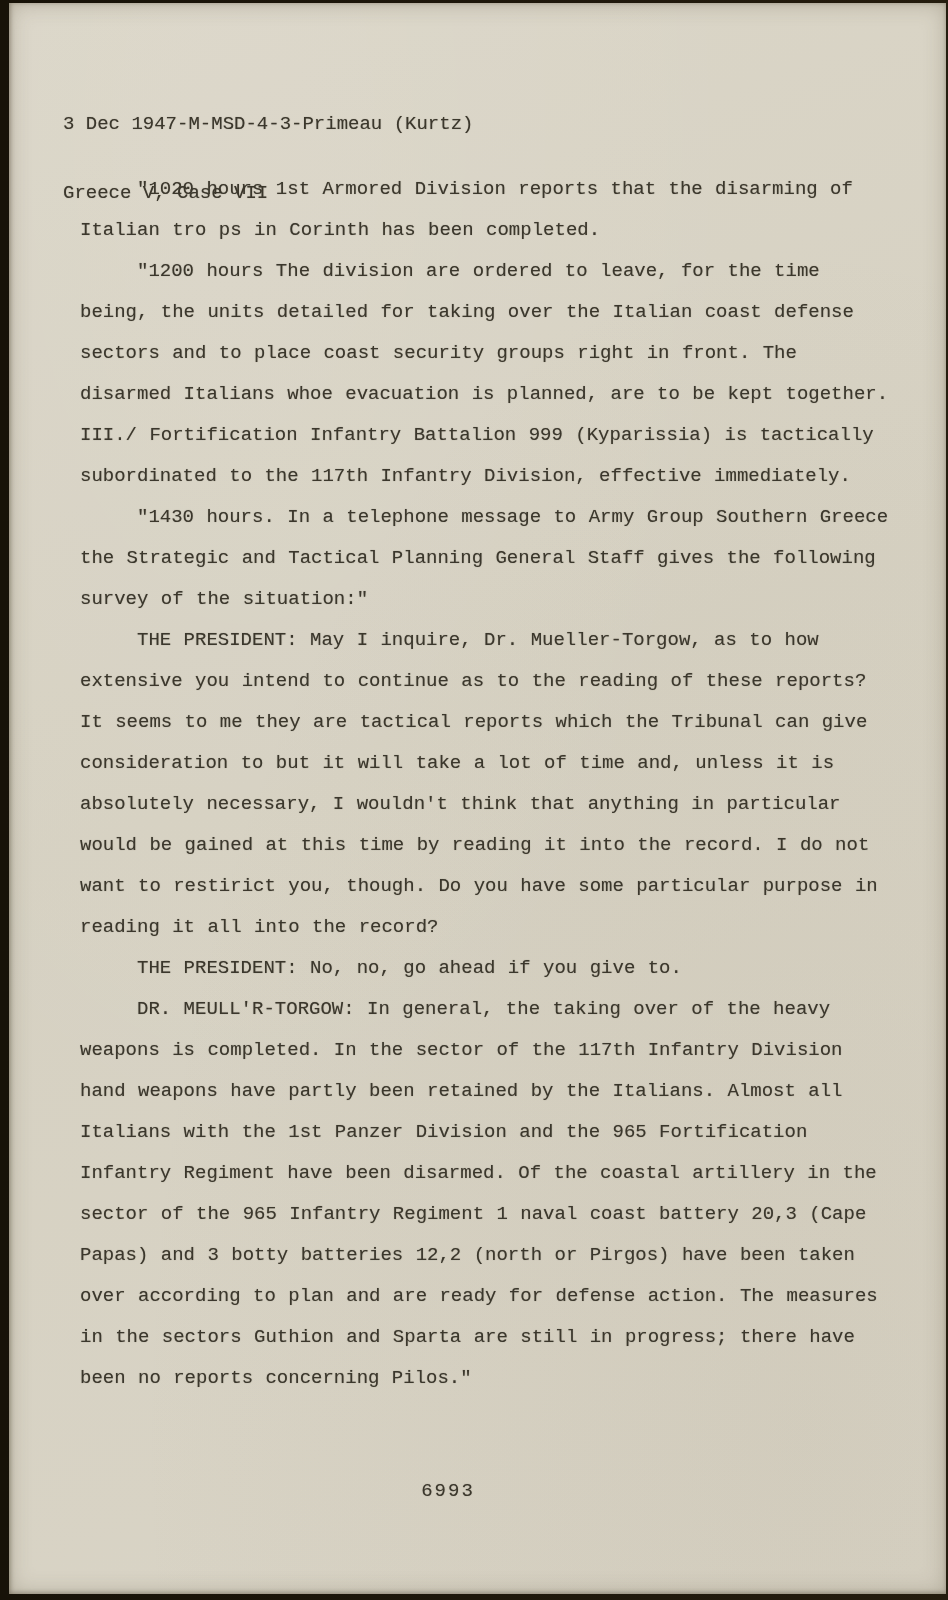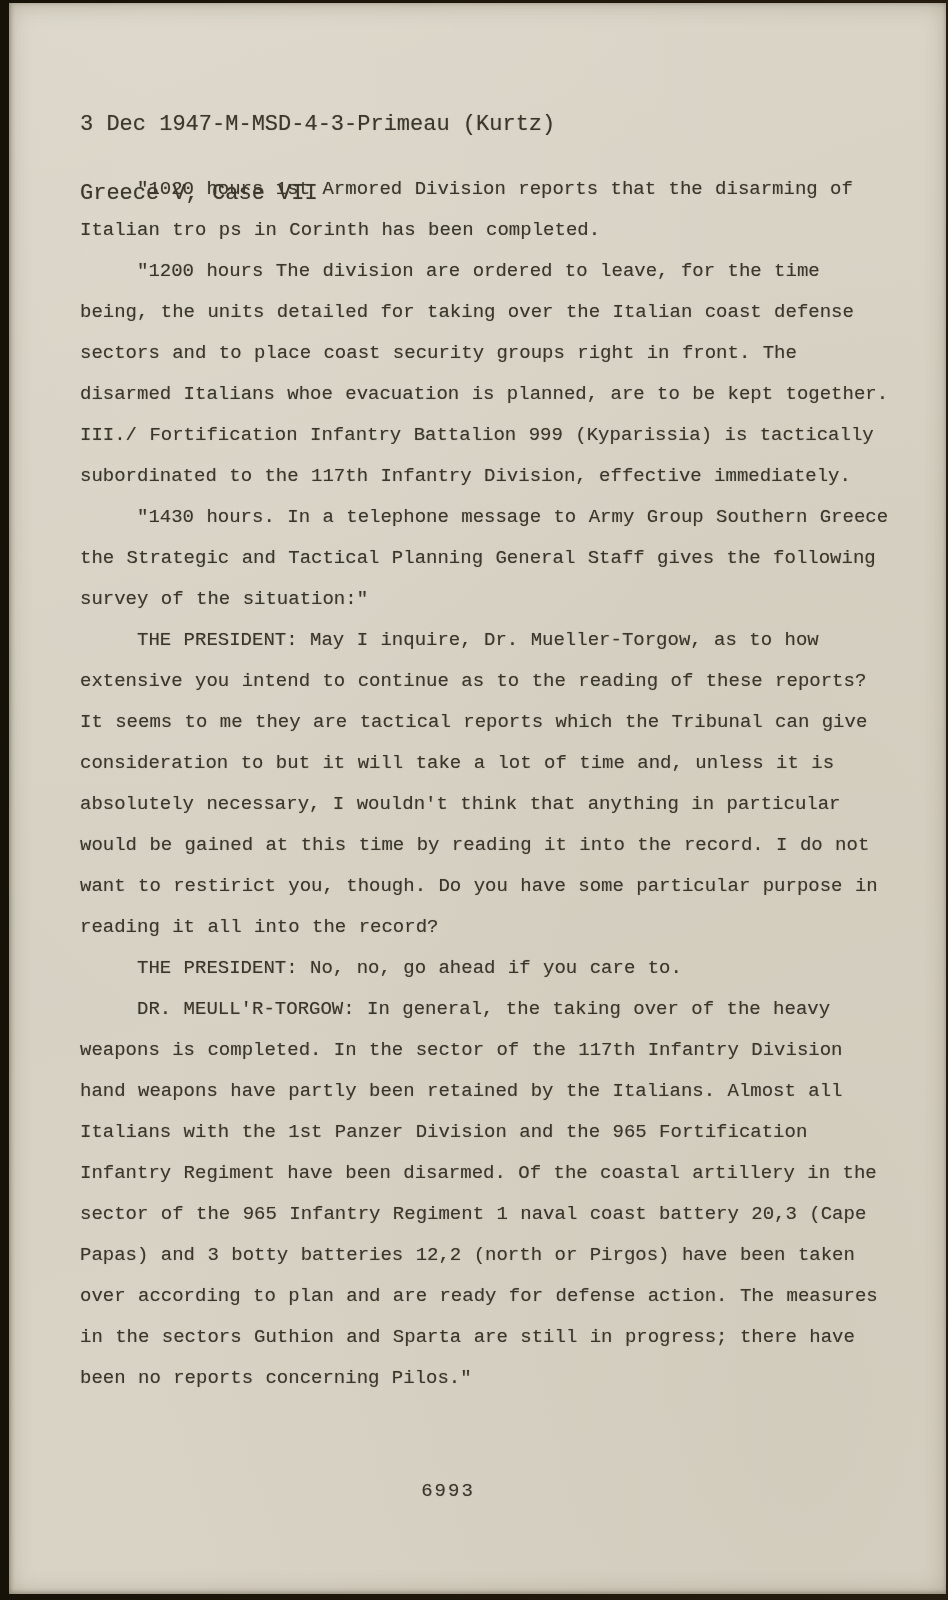--- a/index.html
+++ b/index.html
@@ -31,23 +31,23 @@
       inset 0 0 22px rgba(80,68,45,0.28),
       inset 2px 0 4px rgba(60,50,30,0.25),
       inset 0 -2px 4px rgba(60,50,30,0.2);
   }
   .typed {
     color: #3b372c;
     text-shadow: 0 0 1px rgba(59,55,44,0.45);
   }
   .header {
     position: absolute;
-    left: 71px;
+    left: 54px;
     top: 64px;
-    font-size: 22px;
+    font-size: 19px;
     line-height: 23px;
     white-space: pre;
   }
   .body-text {
     position: absolute;
     left: 71px;
     top: 166px;
     width: 812px;
     font-size: 19px;
     line-height: 41px;
@@ -78,20 +78,20 @@
     <div class="header typed">
       <div>3 Dec 1947-M-MSD-4-3-Primeau (Kurtz)</div>
       <div>Greece V, Case VII</div>
     </div>
 
     <div class="body-text typed">
       <p class="para">"1020 hours  1st Armored Division reports that the disarming of Italian tro ps in Corinth has been completed.</p>
       <p class="para">"1200 hours  The division are ordered to leave, for the time being, the units detailed for taking over the Italian coast defense sectors and to place coast security groups right in front.  The disarmed Italians whoe evacuation is planned, are to be kept together. III./ Fortification Infantry Battalion 999  (Kyparissia) is tactically subordinated to the 117th Infantry Division, effective immediately.</p>
       <p class="para">"1430 hours.  In a telephone message to Army Group Southern Greece the Strategic and Tactical Planning General Staff gives the following survey of the situation:"</p>
       <p class="para">THE PRESIDENT:  May I inquire, Dr. Mueller-Torgow, as to how extensive you intend to continue as to the reading of these reports? It seems to me they are tactical reports which the Tribunal can give consideration to but it will take a lot of time and, unless it is absolutely necessary, I wouldn't think that anything in particular would be gained at this time by reading it into the record.  I do not want to restirict you, though.  Do you have some particular purpose in reading it all into the record?</p>
-      <p class="para">THE PRESIDENT:  No, no, go ahead if you care to.</p>
+      <p class="para">THE PRESIDENT:  No, no, go ahead if you give to.</p>
       <p class="para">DR. MEULL'R-TORGOW:  In general, the taking over of the heavy weapons is completed.  In the sector of the 117th Infantry Division hand weapons have partly been retained by the Italians.  Almost all Italians with the 1st Panzer Division and the 965 Fortification Infantry Regiment have been disarmed.  Of the coastal artillery in the sector of the 965 Infantry Regiment 1 naval coast battery 20,3 (Cape Papas) and 3 botty batteries 12,2 (north or Pirgos) have been taken over according to plan and are ready for defense action.  The measures in the sectors Guthion and Sparta are still in progress; there have been no reports concerning Pilos."</p>
     </div>
 
     <div class="pageno typed">6993</div>
 
   </div>
 </div>
 
 </body></html>

